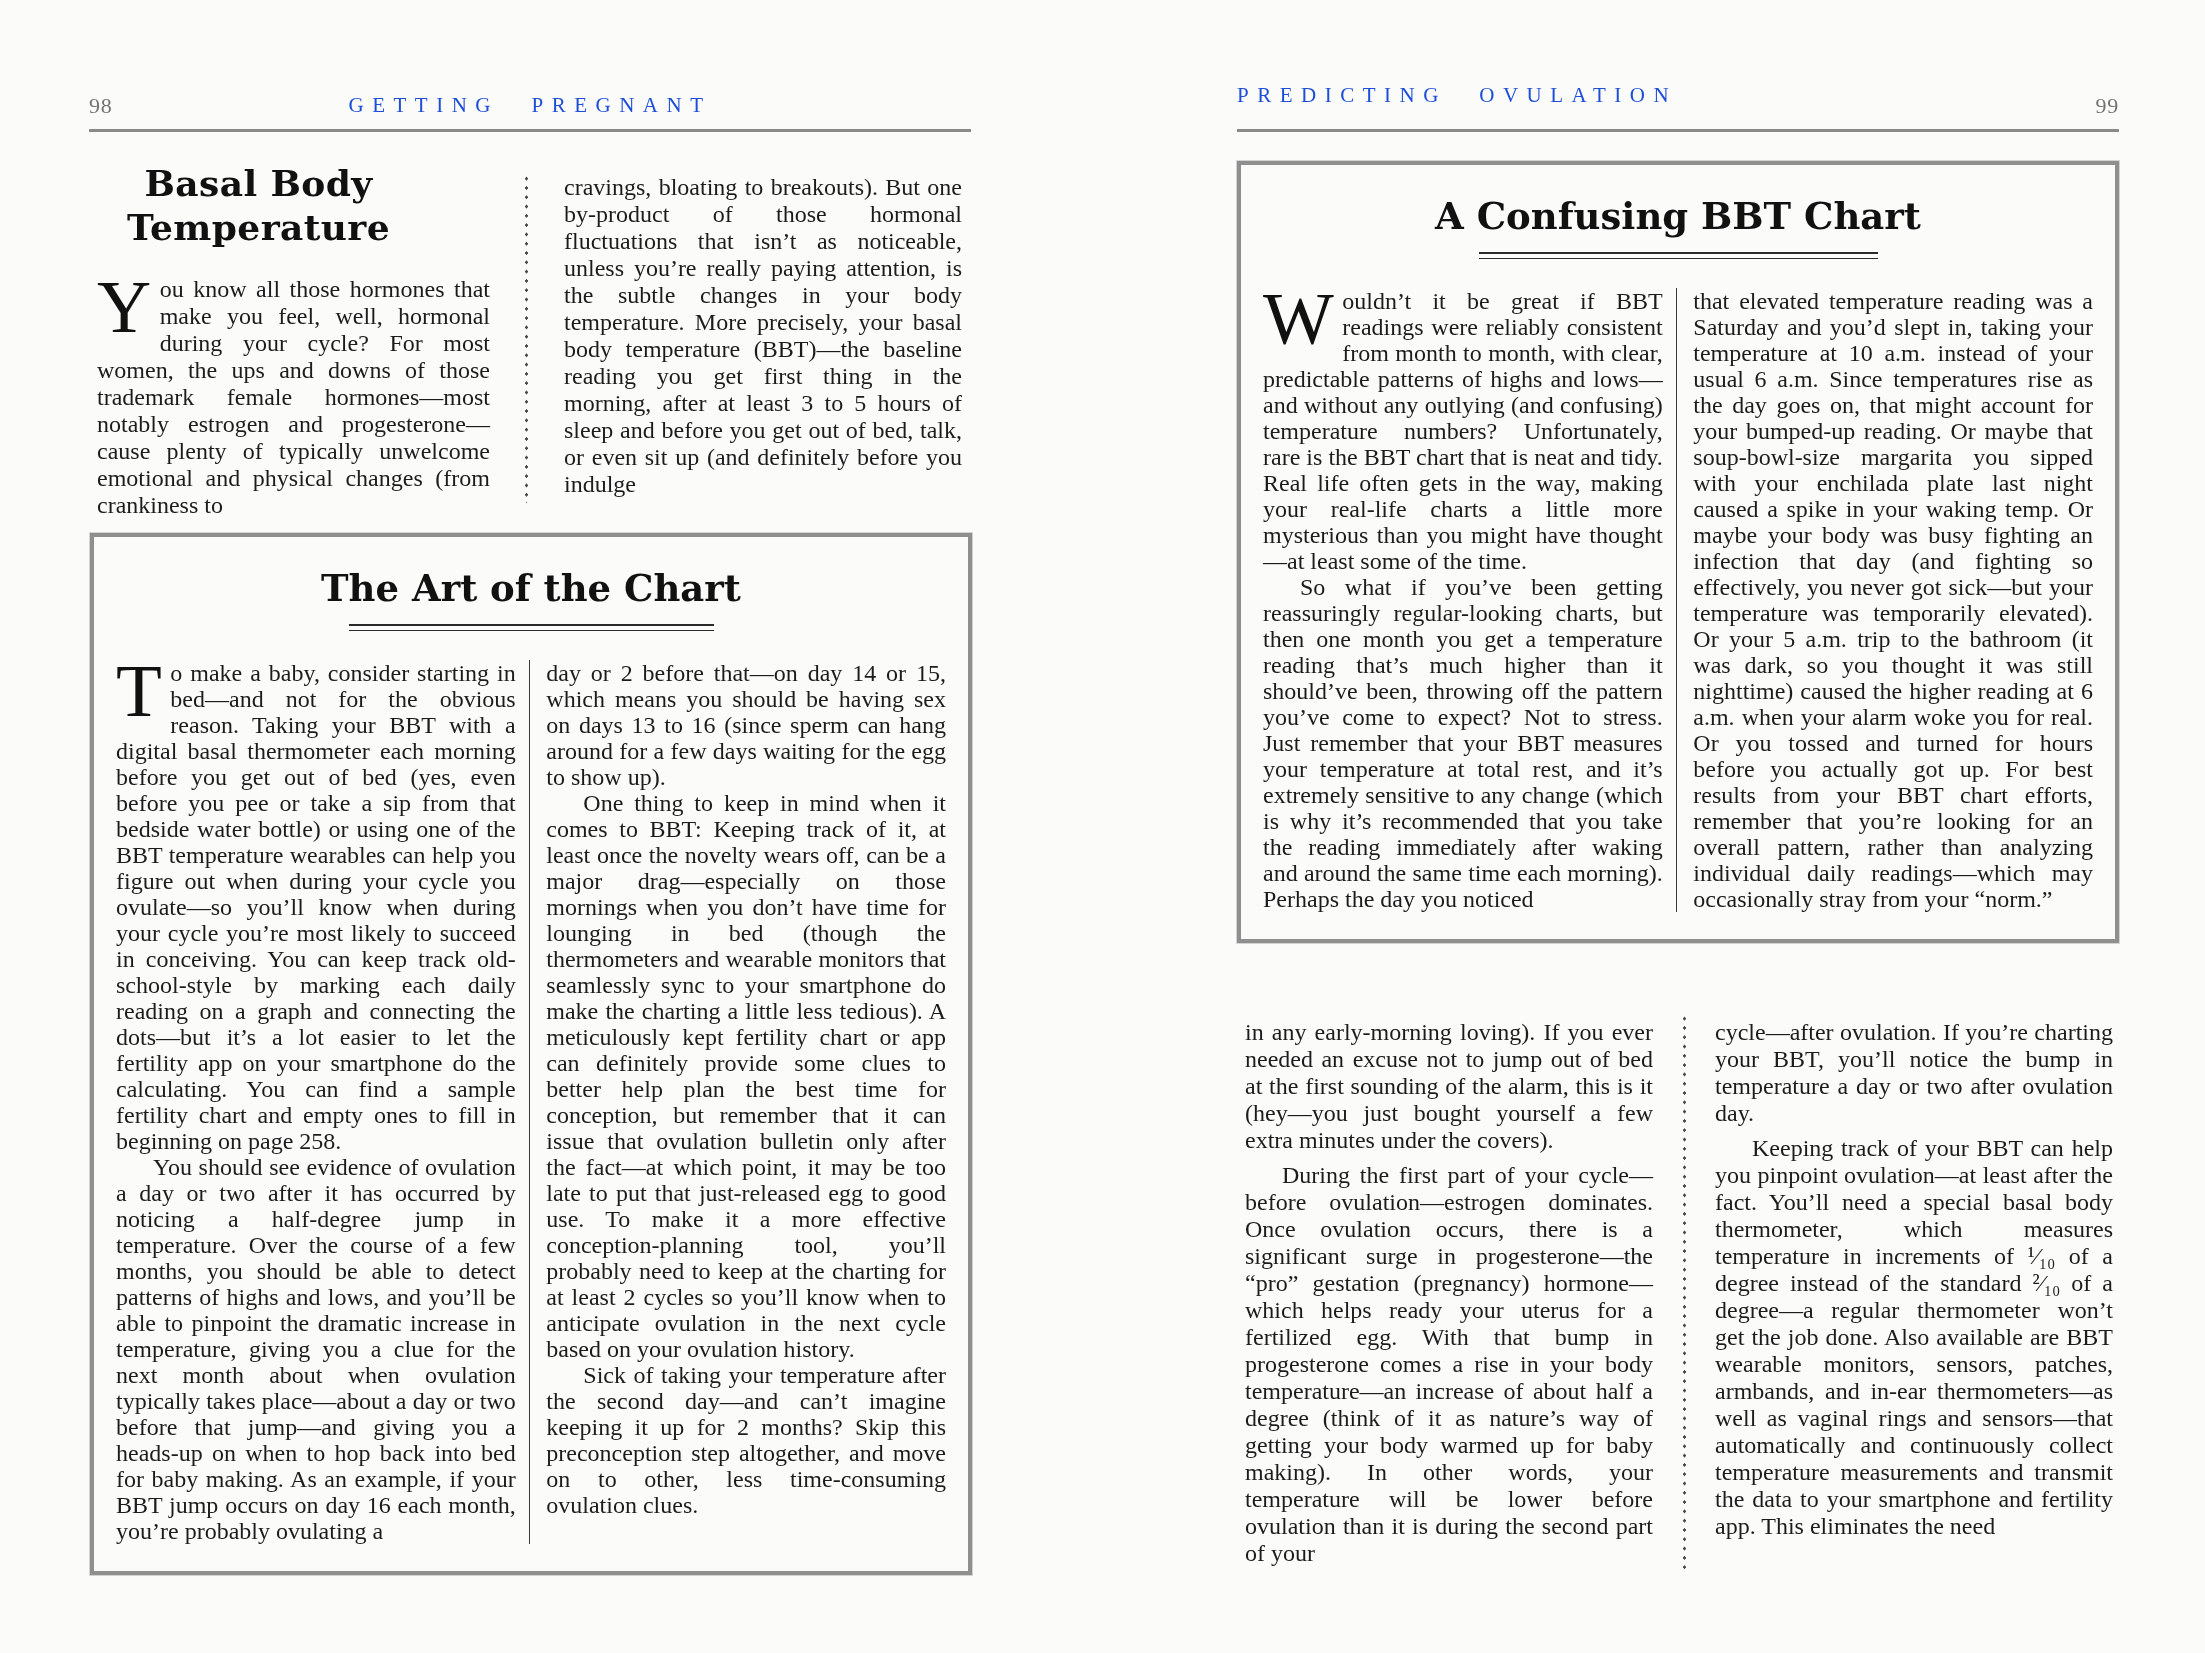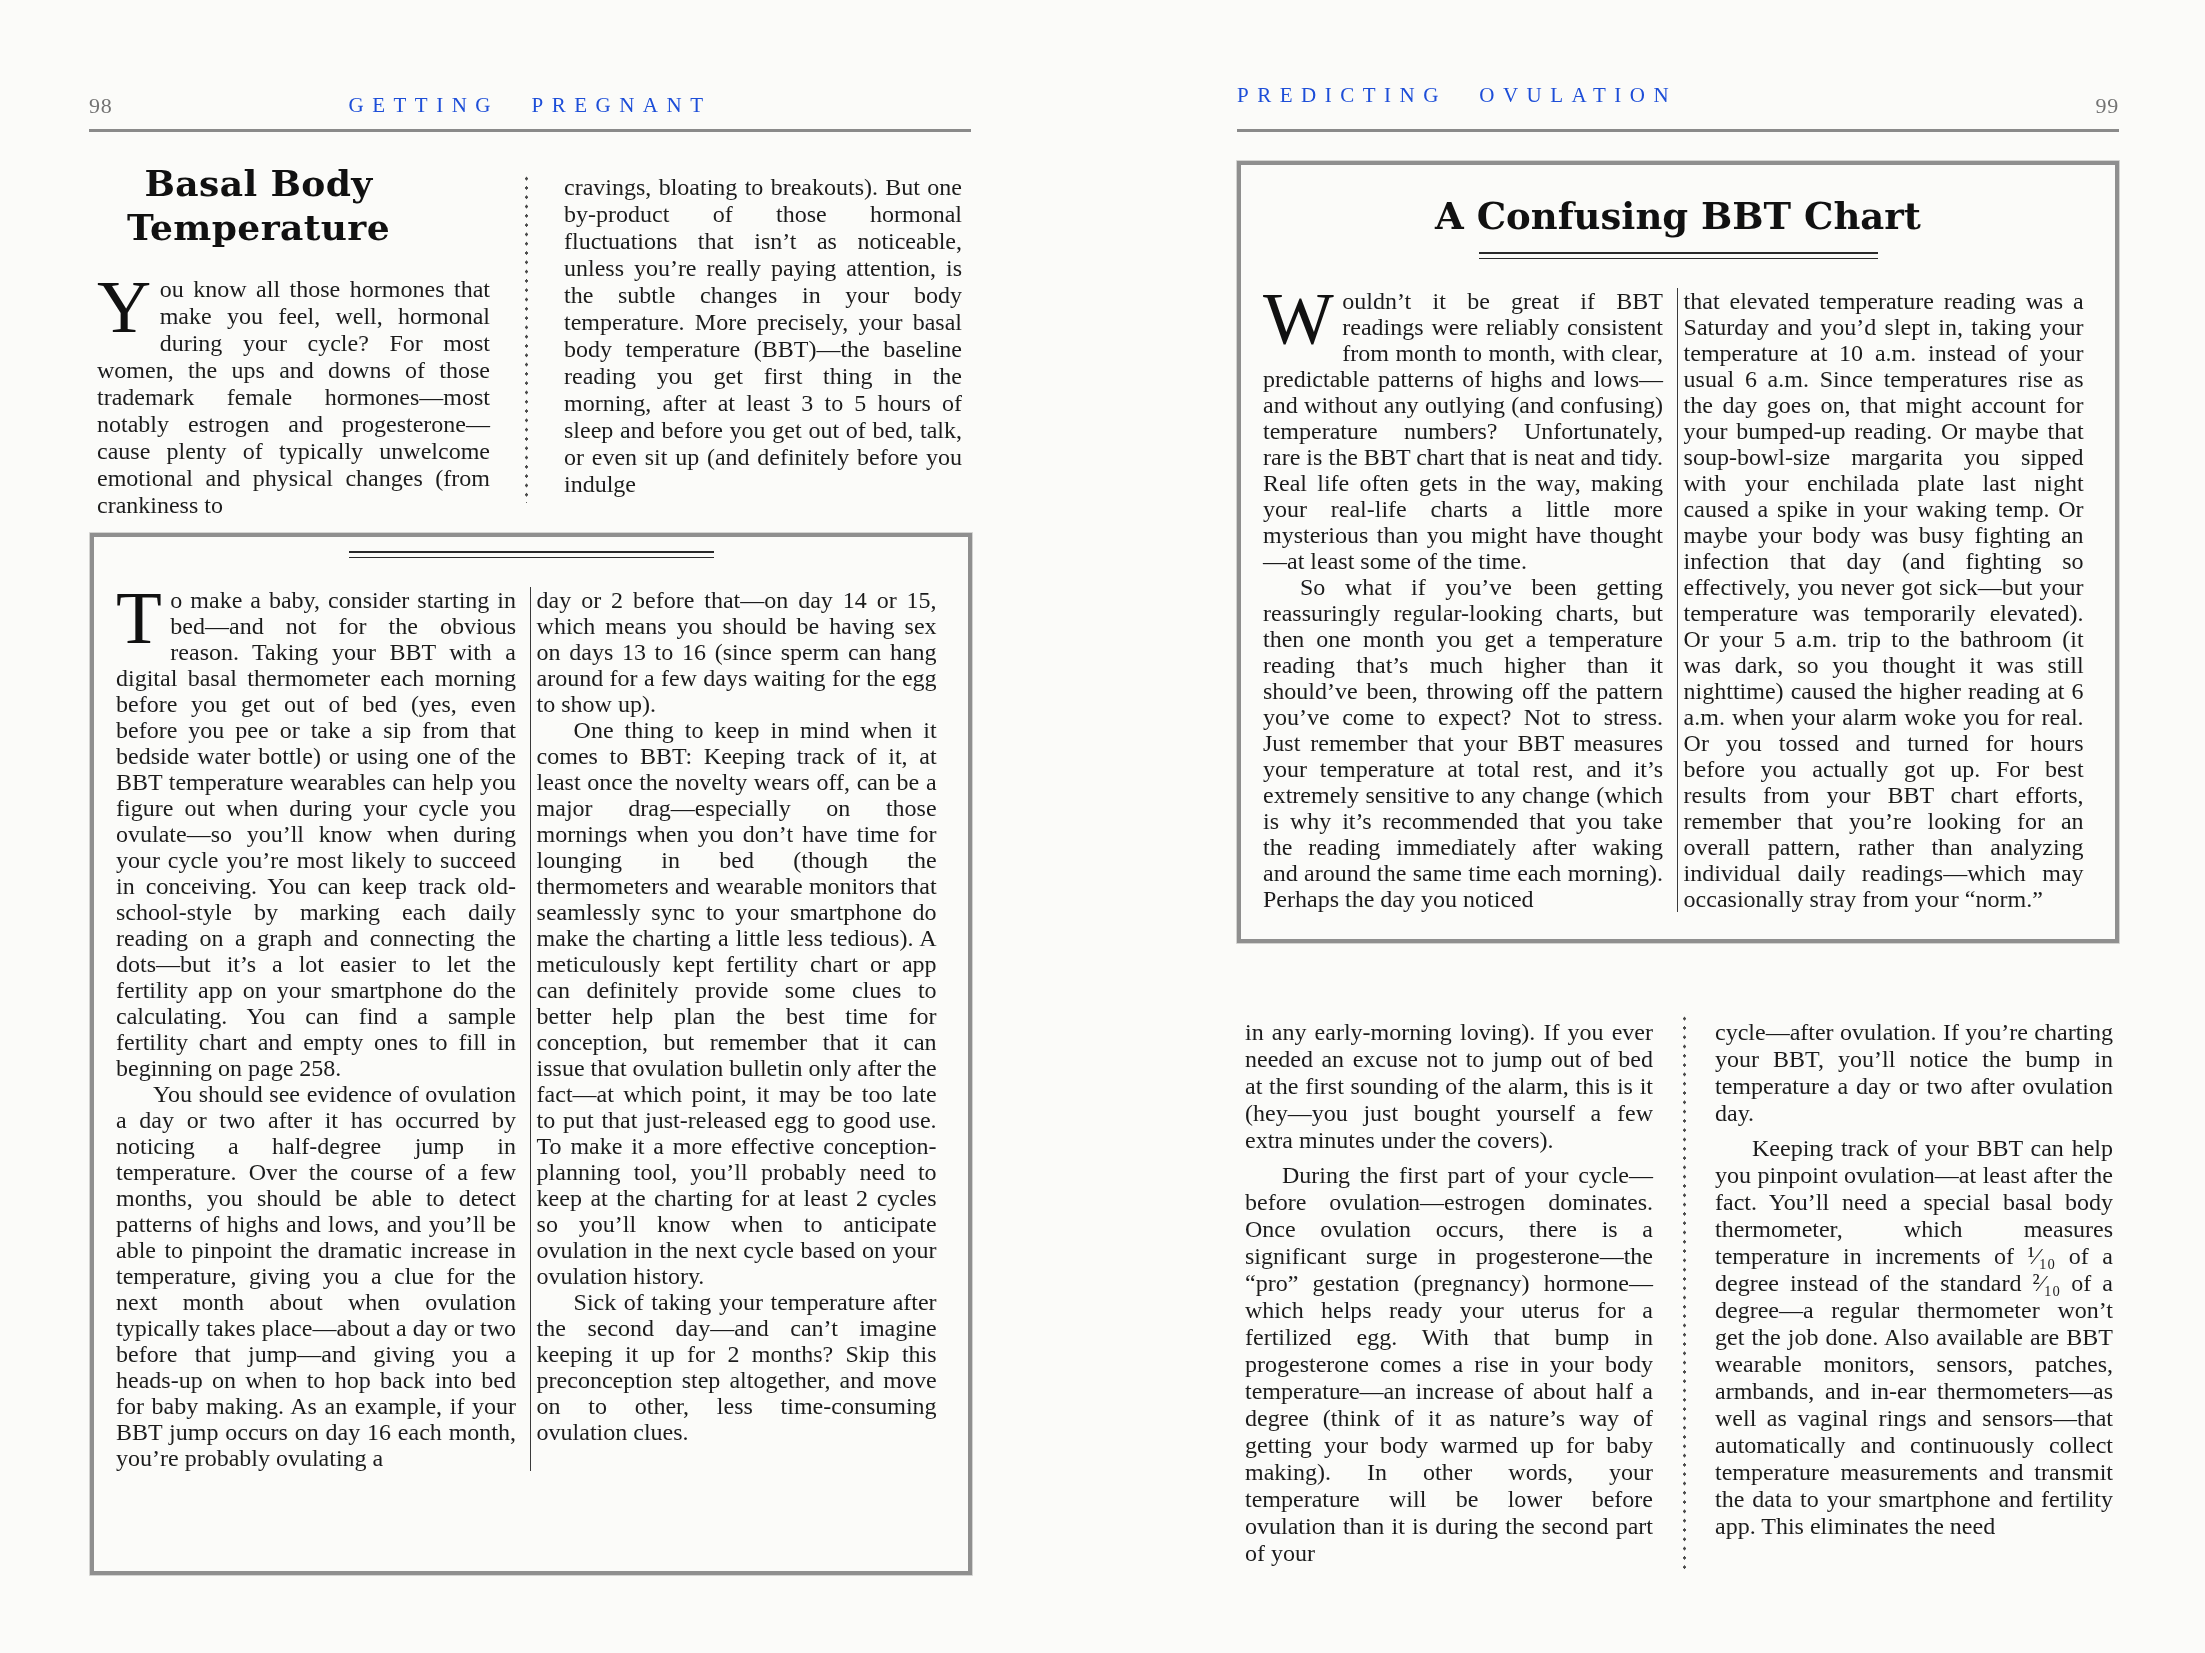--- a/index.html
+++ b/index.html
@@ -44,21 +44,21 @@
   }
   .title-rule{
     margin:13.6px auto 0 auto;height:4.2px;
     border-top:2.5px solid #2a2a2a;border-bottom:0.8px solid #2a2a2a;
   }
   .box-cols{display:flex;margin-top:29px;padding:0 22px;}
   .box-col{width:400px;font-size:24px;line-height:26px;text-align:justify;}
   .box-col p{margin:0;}
   .box-col p.indent{text-indent:37px;}
   .box-col-left{margin-right:13.6px;}
-  .box-col-right{border-left:1.7px solid #3a3a3a;padding-left:6px;}
+  .box-col-right{border-left:1.7px solid #3a3a3a;padding-left:16px;}
 </style>
 </head>
 <body>
 
 <div class="abs pagenum" style="left:89px;top:93px;">98</div>
 <div class="abs runhead" style="left:89px;top:93px;width:882px;text-align:center;">GETTING PREGNANT</div>
 <div class="abs headrule" style="left:89px;top:129px;width:882px;"></div>
 
 <div class="abs section-heading" style="left:89px;top:161px;width:339px;">Basal Body Temperature</div>
 
@@ -66,20 +66,21 @@
   <p><span class="dropcap">Y</span><span>ou know all those hormones that make you feel, well, hormonal during your cycle? For most women, the ups and downs of those trademark female hormones—most notably estrogen and progesterone—cause plenty of typically unwelcome emotional and physical changes (from crankiness to</span></p>
 </div>
 
 <div class="abs dotsep" style="left:525px;top:174px;height:329px;"></div>
 
 <div class="abs body-col" style="left:556px;top:166px;width:414px;">
   <p>cravings, bloating to breakouts). But one by-product of those hormonal fluctuations that isn’t as noticeable, unless you’re really paying attention, is the subtle changes in your body temperature. More precisely, your basal body temperature (BBT)—the baseline reading you get first thing in the morning, after at least 3 to 5 hours of sleep and before you get out of bed, talk, or even sit up (and definitely before you indulge</p>
 </div>
 
 <div class="abs framebox" style="left:90px;top:533px;width:882px;height:1042px;">
+  <div class="box-title">The Art of the Chart</div>
   <div class="title-rule" style="width:365px;"></div>
   <div class="box-cols">
     <div class="box-col box-col-left">
       <p><span class="dropcap">T</span><span>o make a baby, consider starting in bed—and not for the obvious reason. Taking your BBT with a digital basal thermometer each morning before you get out of bed (yes, even before you pee or take a sip from that bedside water bottle) or using one of the BBT temperature wearables can help you figure out when during your cycle you ovulate—so you’ll know when during your cycle you’re most likely to succeed in conceiving. You can keep track old-school-style by marking each daily reading on a graph and connecting the dots—but it’s a lot easier to let the fertility app on your smartphone do the calculating. You can find a sample fertility chart and empty ones to fill in beginning on page 258.</span></p>
       <p class="indent">You should see evidence of ovulation a day or two after it has occurred by noticing a half-degree jump in temperature. Over the course of a few months, you should be able to detect patterns of highs and lows, and you’ll be able to pinpoint the dramatic increase in temperature, giving you a clue for the next month about when ovulation typically takes place—about a day or two before that jump—and giving you a heads-up on when to hop back into bed for baby making. As an example, if your BBT jump occurs on day 16 each month, you’re probably ovulating a</p>
     </div>
     <div class="box-col box-col-right">
       <p>day or 2 before that—on day 14 or 15, which means you should be having sex on days 13 to 16 (since sperm can hang around for a few days waiting for the egg to show up).</p>
       <p class="indent">One thing to keep in mind when it comes to BBT: Keeping track of it, at least once the novelty wears off, can be a major drag—especially on those mornings when you don’t have time for lounging in bed (though the thermometers and wearable monitors that seamlessly sync to your smartphone do make the charting a little less tedious). A meticulously kept fertility chart or app can definitely provide some clues to better help plan the best time for conception, but remember that it can issue that ovulation bulletin only after the fact—at which point, it may be too late to put that just-released egg to good use. To make it a more effective conception-planning tool, you’ll probably need to keep at the charting for at least 2 cycles so you’ll know when to anticipate ovulation in the next cycle based on your ovulation history.</p>
       <p class="indent">Sick of taking your temperature after the second day—and can’t imagine keeping it up for 2 months? Skip this preconception step altogether, and move on to other, less time-consuming ovulation clues.</p>

